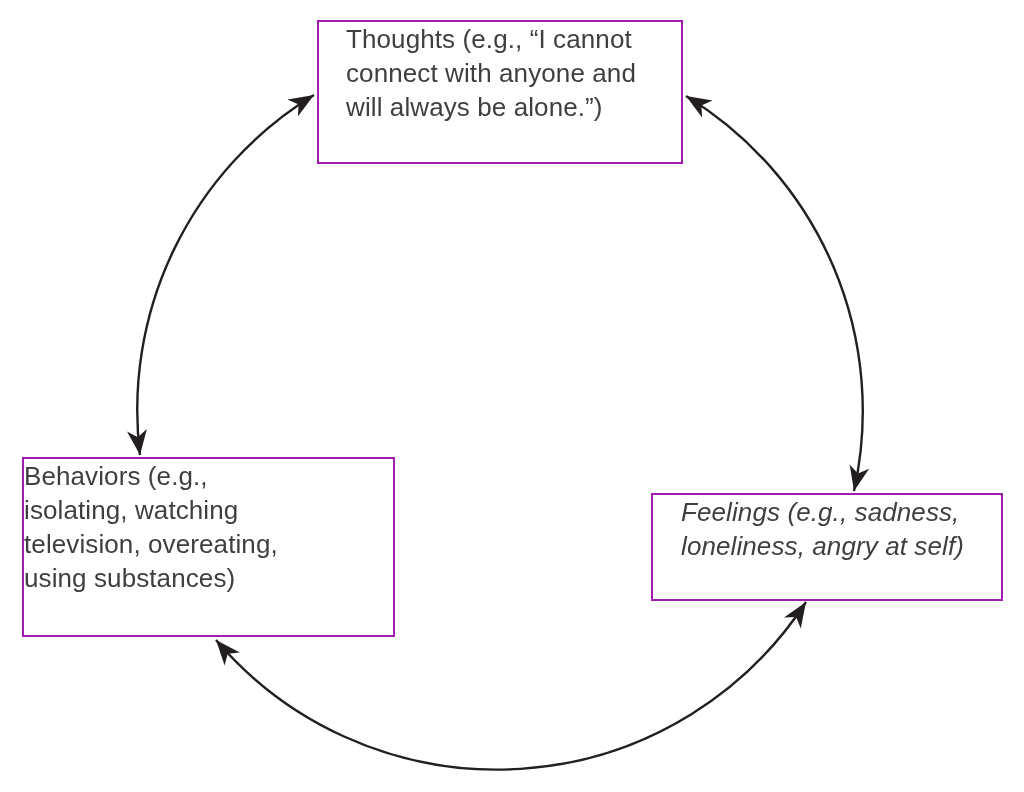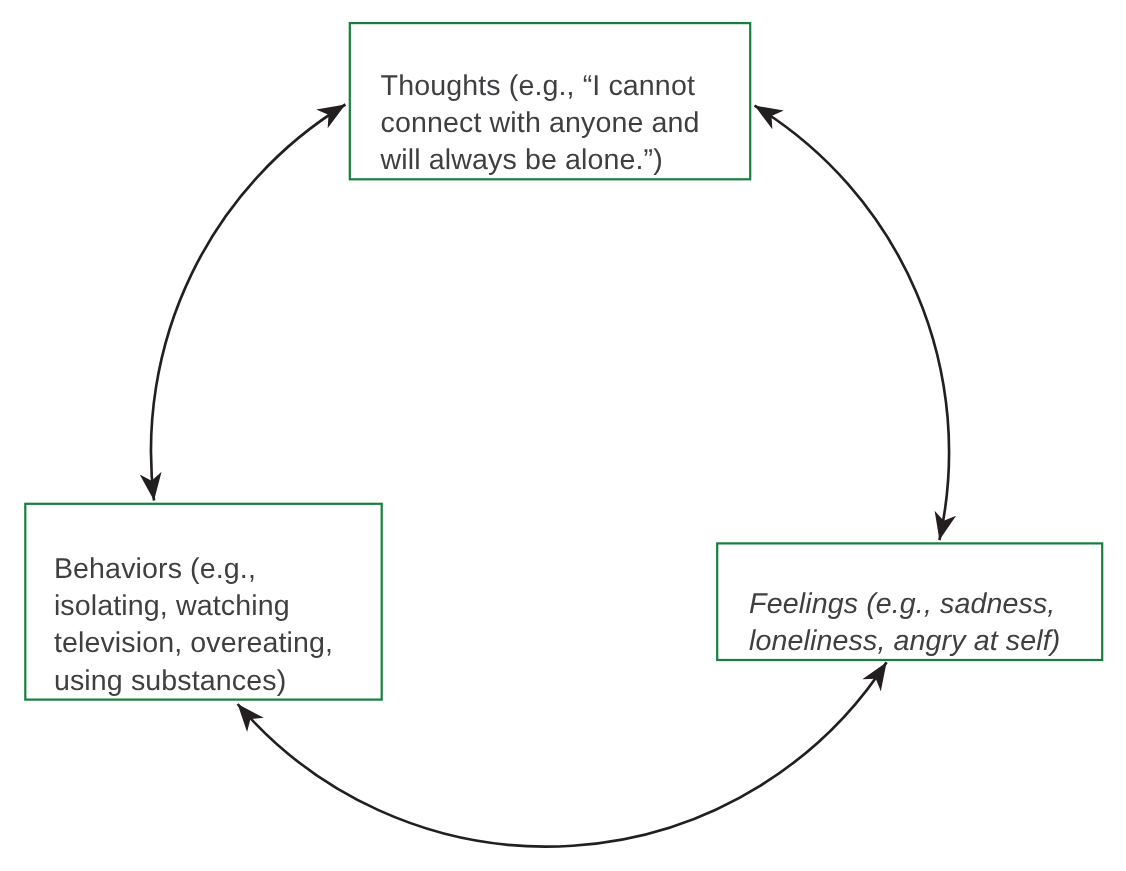--- a/index.html
+++ b/index.html
@@ -24,33 +24,33 @@
   }
   .edge {
     fill: none;
     stroke: #231f20;
     stroke-width: 2.4;
   }
   .node {
     position: absolute;
     box-sizing: border-box;
     background: #ffffff;
-    border: 2px solid #15803d;
+    border: 2px solid #a21caf;
     display: flex;
-    align-items: flex-end;
+    align-items: flex-start;
   }
   .node-label {
     color: #3f3f41;
     font-size: 26px;
     line-height: 34px;
     white-space: pre-line;
     letter-spacing: 0.1px;
   }
   .node-thoughts  { left: 317px; top: 20px;  width: 366px; height: 144px; padding-left: 27px; padding-right: 8px; }
-  .node-behaviors { left: 22px;  top: 457px; width: 326px; height: 180px; padding-left: 25px; padding-right: 8px; }
+  .node-behaviors { left: 22px;  top: 457px; width: 373px; height: 180px; padding-right: 8px; }
   .node-feelings  { left: 651px; top: 493px; width: 352px; height: 108px; padding-left: 28px; padding-right: 8px; font-style: italic; }
 </style>
 </head>
 <body>
 
 <div class="canvas">
 
   <svg class="edges-layer" width="1024" height="792" viewBox="0 0 1024 792" xmlns="http://www.w3.org/2000/svg">
     <defs>
       <marker id="arrow-end" markerUnits="userSpaceOnUse" markerWidth="28" markerHeight="22" viewBox="0 0 14 11" refX="13" refY="5.5" orient="auto">

